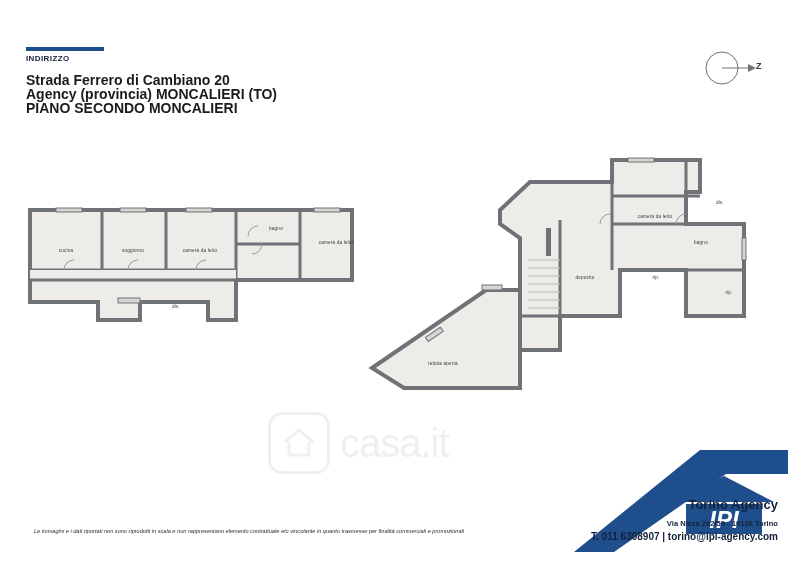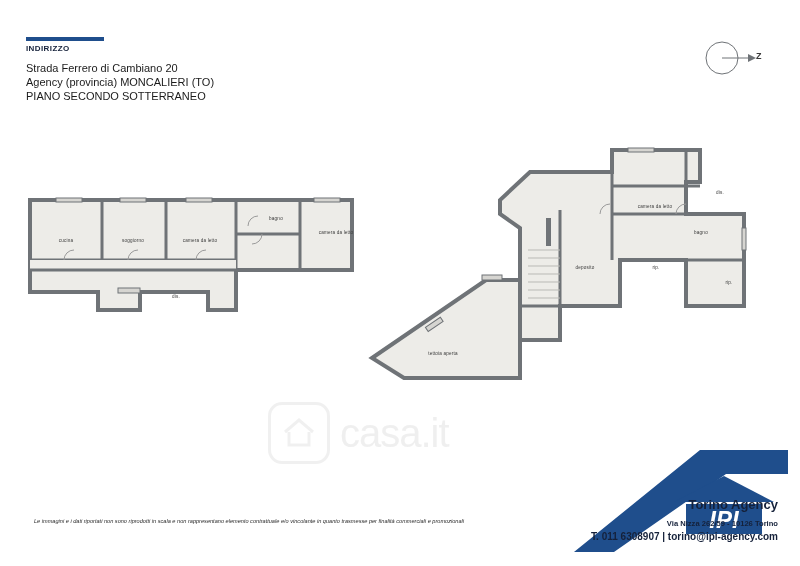--- a/index.html
+++ b/index.html
@@ -5,35 +5,35 @@
   * { box-sizing: border-box; }
   html, body { margin:0; padding:0; }
   body {
     width:800px; height:566px;
     background:#ffffff;
     font-family:"Liberation Sans", sans-serif;
     color:#1b1b1b;
     position:relative;
     overflow:hidden;
   }
-  #page { position:absolute; inset:0; }
+  #page { position:absolute; inset:0;margin-top:10px; }
 
   
   .hdr-rule {
     position:absolute; left:26px; top:37px; width:78px; height:4px;
     background:#1f4e8c;
   }
   .hdr-title {
     position:absolute; left:26px; top:44px;
     font-size:8px; font-weight:bold; letter-spacing:.4px;
     color:#15213a;
   }
   .hdr-line {
     position:absolute; left:26px;
-    font-size:11px; color:#1b1b1b; white-space:nowrap;
+    font-size:14px; color:#1b1b1b; white-space:nowrap;font-weight:bold;
   }
   .hdr-l1 { top:62px; }
   .hdr-l2 { top:76px; }
   .hdr-l3 { top:90px; }
 
   
   .north {
     position:absolute; right:34px; top:38px; width:62px; height:40px;
   }
   .north svg { display:block; }
@@ -88,21 +88,21 @@
 </style>
 </head>
 <body>
 
 <div id="page">
 
   <div class="hdr-rule"></div>
   <div class="hdr-title">INDIRIZZO</div>
   <div class="hdr-line hdr-l1">Strada Ferrero di Cambiano 20</div>
   <div class="hdr-line hdr-l2">Agency (provincia) MONCALIERI (TO)</div>
-  <div class="hdr-line hdr-l3">PIANO SECONDO SOTTERRANEO</div>
+  <div class="hdr-line hdr-l3">PIANO SECONDO MONCALIERI</div>
 
   <div class="north">
     <svg width="62" height="40" viewBox="0 0 62 40">
       <circle cx="18" cy="20" r="16" fill="none" stroke="#6f7377" stroke-width="1"></circle>
       <line x1="18" y1="20" x2="44" y2="20" stroke="#6f7377" stroke-width="1"></line>
       <polygon points="44,16 52,20 44,24" fill="#6f7377"></polygon>
     </svg>
     <div style="position:absolute; left:52px; top:13px; font-size:9px; font-weight:bold; color:#3a3a3a;">Z</div>
   </div>
 

